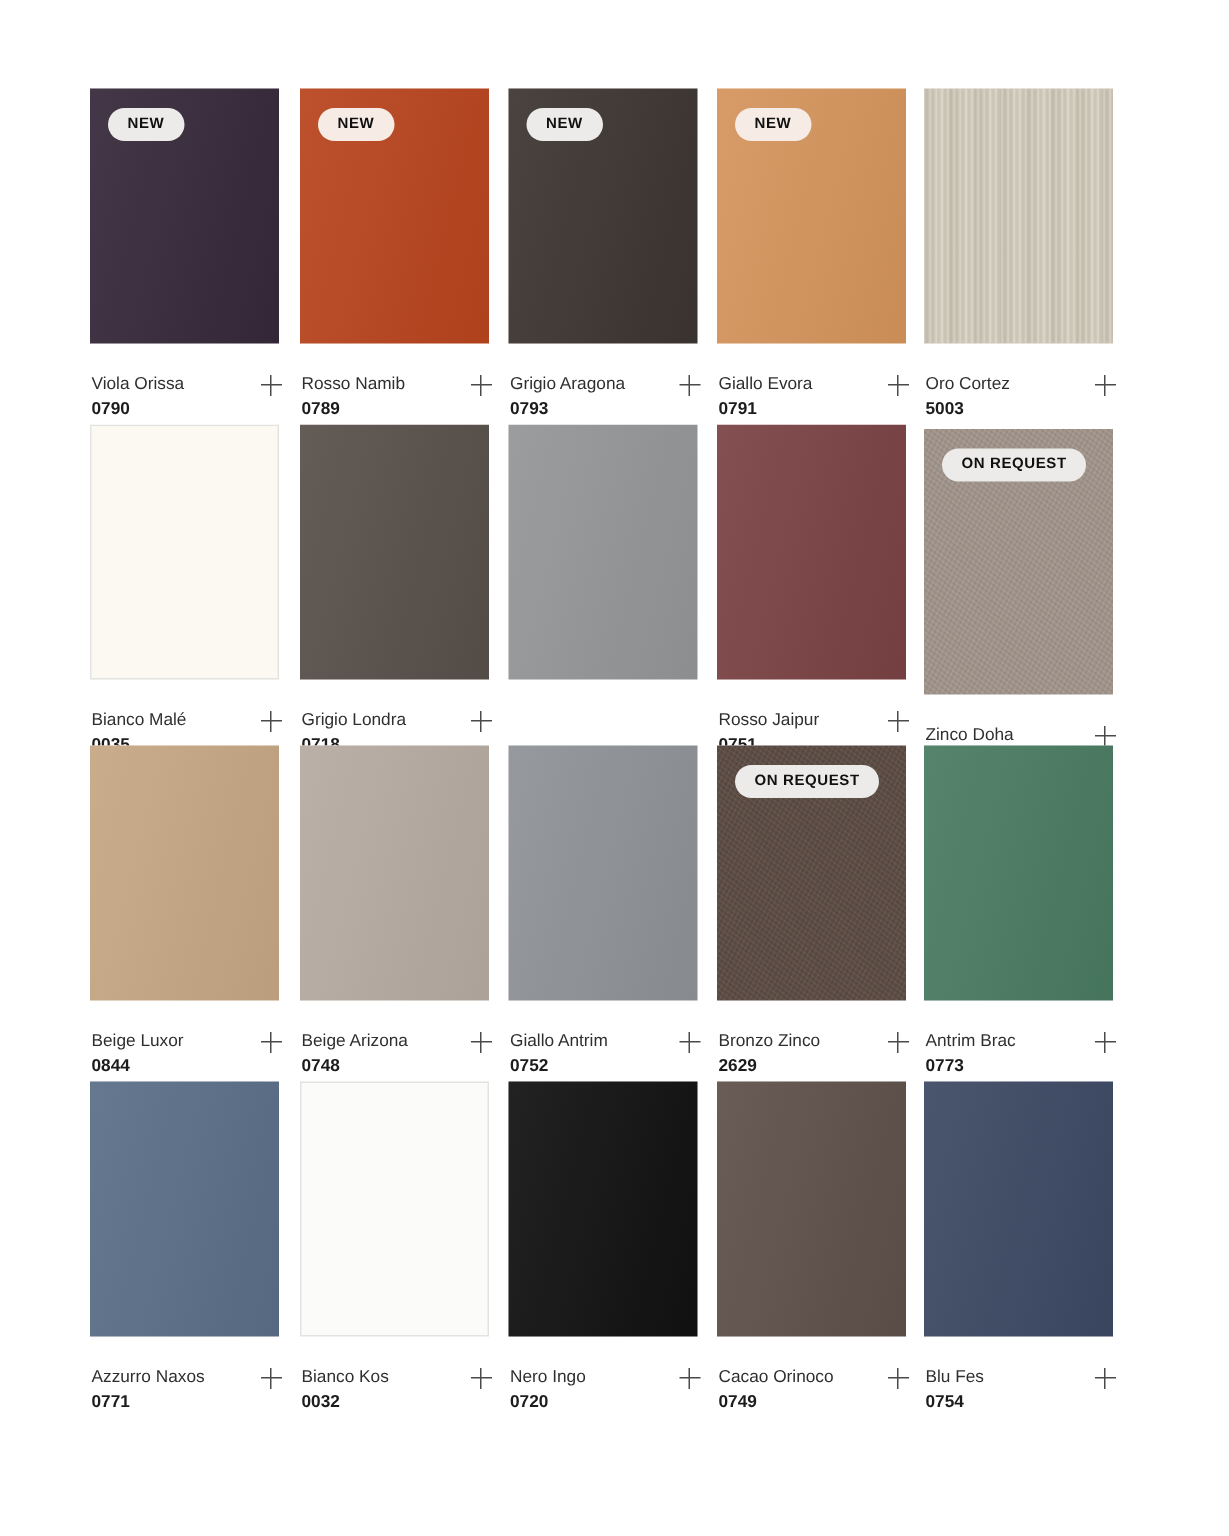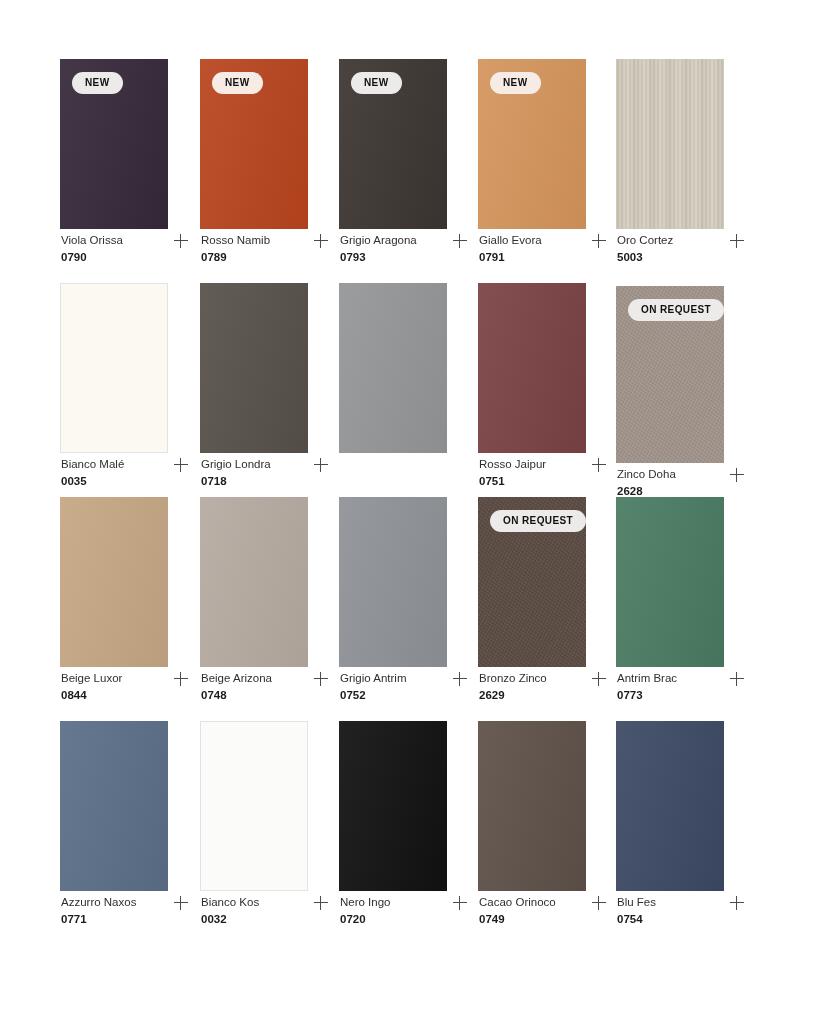--- a/index.html
+++ b/index.html
@@ -48,21 +48,21 @@
   .col-1 { left: 140px; }
   .col-2 { left: 279px; }
   .col-3 { left: 418px; }
   .col-4 { left: 556px; }
 
   
   .card.offset-low { top: 3px; }
 
   .chip {
     position: relative;
-    width: 108px;
+    width: 126px;
     height: 170px;
     box-sizing: border-box;
     overflow: hidden;
   }
   .chip.tall { height: 177px; }
   .chip.bordered { border: 1px solid #e3e3e1; }
 
   
   .tex-brushed::after {
     content: "";
@@ -127,21 +127,21 @@
     letter-spacing: 0.4px;
     line-height: 1;
     white-space: nowrap;
     z-index: 2;
   }
   .badge.warm { background: #f6ece5; }
 
   
   .meta {
     position: relative;
-    margin-top: 4px;
+    margin-top: 20px;
     height: 34px;
   }
   .meta-text {
     position: absolute;
     left: 1px;
     top: 0;
     width: 100px;
   }
   .name {
     display: block;
@@ -312,21 +312,21 @@
             <span class="name">Beige Arizona</span>
             <span class="code">0748</span>
           </div>
           <span class="plus"></span>
         </div>
       </div>
       <div class="card col-2">
         <div class="chip tex-soft" style="background: rgb(142, 145, 150);"></div>
         <div class="meta">
           <div class="meta-text">
-            <span class="name">Grigio Antrim</span>
+            <span class="name">Giallo Antrim</span>
             <span class="code">0752</span>
           </div>
           <span class="plus"></span>
         </div>
       </div>
       <div class="card col-3">
         <div class="chip tex-speckle" style="background: rgb(93, 77, 69);">
           <span class="badge">ON REQUEST</span>
         </div>
         <div class="meta">

